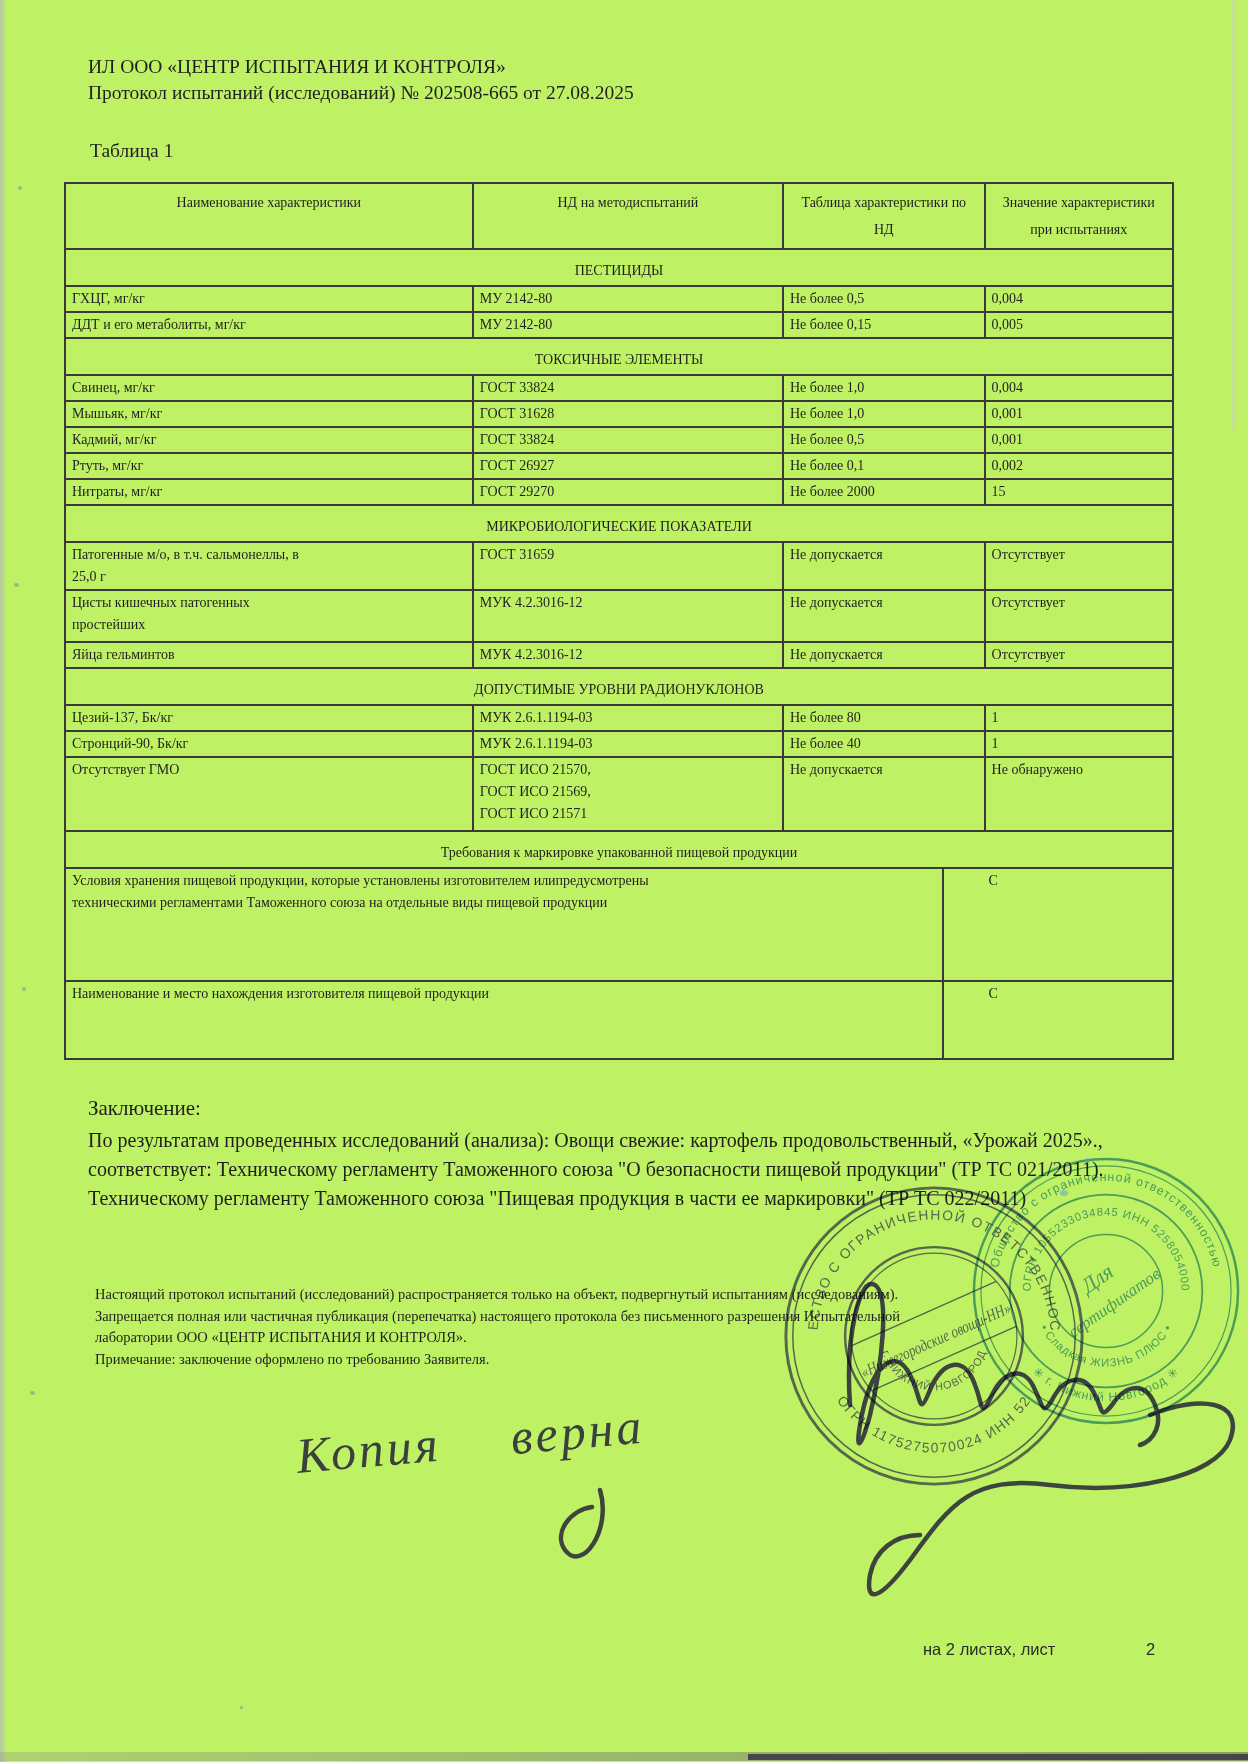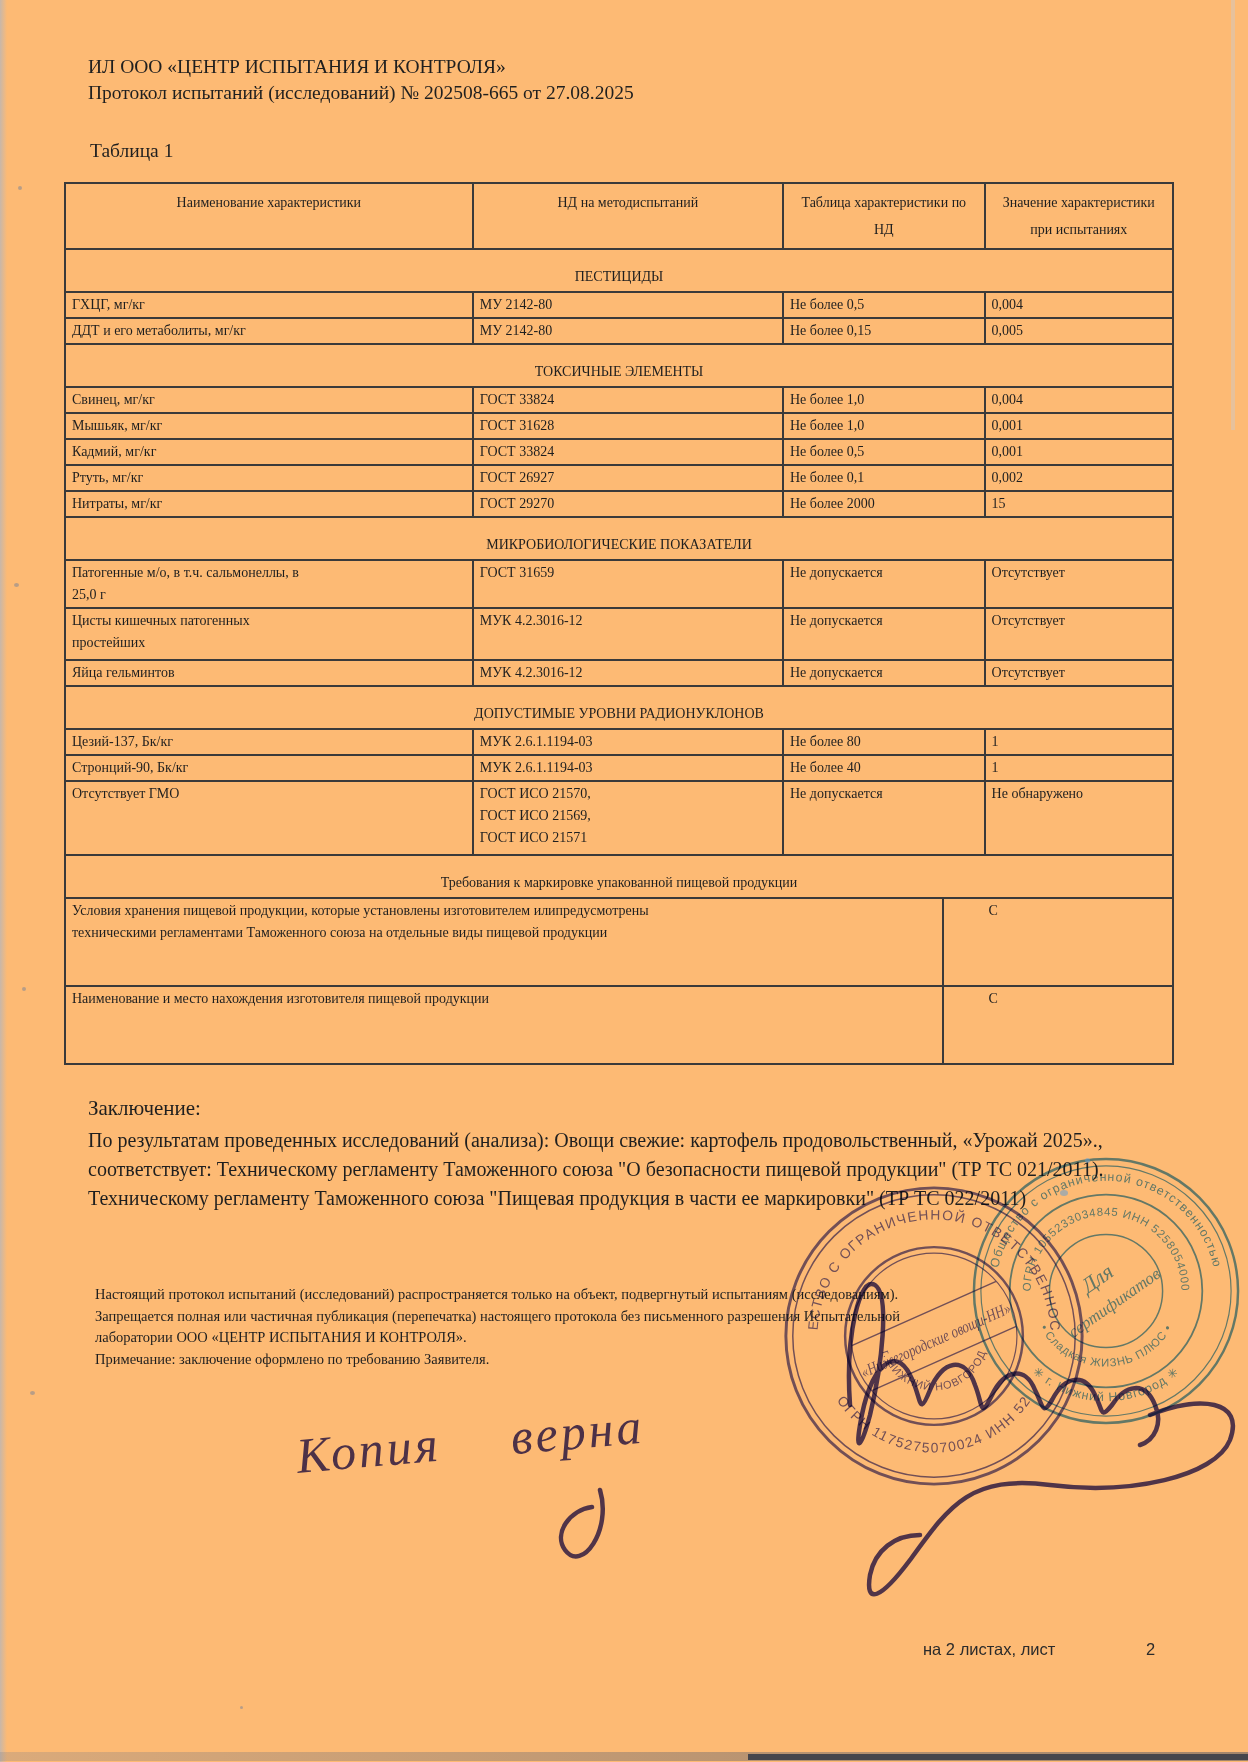--- a/index.html
+++ b/index.html
@@ -1,35 +1,35 @@
 <!DOCTYPE html>
 <html><head>
 <meta charset="utf-8">
 <style>
   html,body{margin:0;padding:0;background:#ffffff;}
-  .page{position:relative;width:1248px;height:1762px;background:#fdba74;overflow:hidden;
+  .page{position:relative;width:1248px;height:1762px;background:#bef264;overflow:hidden;
         font-family:"Liberation Serif", serif;color:#1f1f1f;}
   
   .edge-left{position:absolute;left:0;top:0;width:7px;height:100%;
              background:linear-gradient(to right,#b6b6bb,rgba(255,255,255,0));opacity:.75;}
   .edge-right{position:absolute;left:1231px;top:0;width:4px;height:430px;background:#c9c9ce;opacity:.45;}
   .edge-bottom{position:absolute;left:0;bottom:1px;height:9px;width:100%;
                background:linear-gradient(to right,rgba(130,130,140,.28),rgba(90,90,100,.55));}
   .edge-bottom-dark{position:absolute;left:748px;bottom:2px;height:6px;width:500px;background:#46464c;}
   .speck{position:absolute;background:#8a8a92;border-radius:50%;opacity:.6;}
   
   .doc-header{position:absolute;left:88px;top:54px;font-size:19.5px;line-height:26px;}
   .caption{position:absolute;left:90px;top:140px;font-size:19.5px;font-weight:normal;}
   
   .tablewrap{position:absolute;left:64px;top:182px;width:1110px;}
   table{border-collapse:collapse;table-layout:fixed;width:100%;font-size:14px;}
   td,th{border:2px solid #3a3a3a;font-weight:normal;vertical-align:top;
         padding:1px 6px;line-height:22px;white-space:pre-line;overflow:hidden;text-align:left;}
   thead th{text-align:center;padding-top:5px;line-height:27px;}
-  .section-row td{text-align:center;padding:16px 0 3px;}
+  .section-row td{text-align:center;padding:10px 0 3px;}
   .mark-table{margin-top:-2px;}
   .mark-c{padding-left:45px;}
   
   .conclusion{position:absolute;left:88px;top:1094px;width:1078px;font-size:20px;line-height:29px;}
   .conclusion h2{font-size:21px;margin:0 0 3px 0;}
   .b{font-weight:normal;}
   
   .notes{position:absolute;left:95px;top:1284px;width:1062px;font-size:14.5px;line-height:21.5px;z-index:3;}
   .notes p{margin:0;white-space:pre-line;}
   
@@ -194,21 +194,21 @@
 
     <table class="mark-table">
       <colgroup>
           <col style="width:79.2%">
           <col style="width:20.8%">
         </colgroup>
       <tbody>
         <tr class="section-row" style="height:26px">
           <td colspan="2">Требования к маркировке упакованной пищевой продукции</td>
           </tr>
-        <tr style="height:88px">
+        <tr style="height:113px">
           <td>Условия хранения пищевой продукции, которые установлены изготовителем илипредусмотрены
 техническими регламентами Таможенного союза на отдельные виды пищевой продукции</td>
           <td class="mark-c">С</td>
           </tr>
         <tr style="height:78px">
           <td>Наименование и место нахождения изготовителя пищевой продукции</td>
           <td class="mark-c">С</td>
           </tr>
       </tbody>
     </table>

